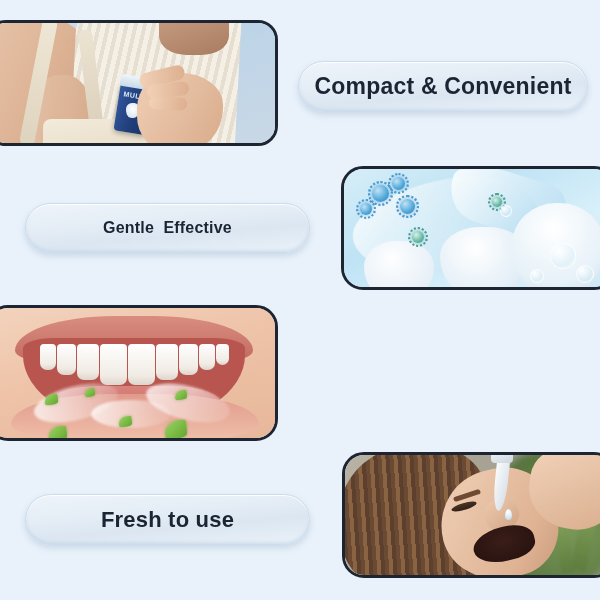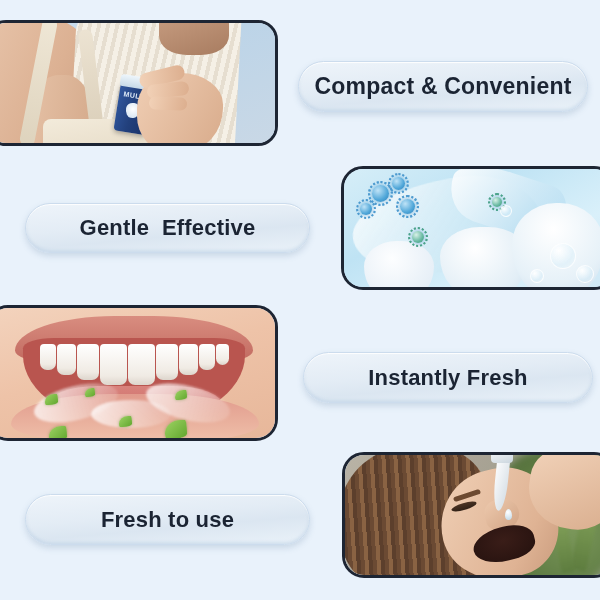--- a/index.html
+++ b/index.html
@@ -158,21 +158,21 @@
     border:1px solid #ccdced;
     box-shadow:0 3px 6px rgba(90,125,160,.22),
                inset 0 1px 1px rgba(255,255,255,.95),
                inset 0 -2px 3px rgba(170,195,220,.35);
     color:#1b2433;
     font-weight:bold;
     letter-spacing:.2px;
     white-space:pre;
   }
   #lab1{left:298px;top:61px;width:290px;height:51px;font-size:23px;}
-  #lab2{left:25px;top:203px;width:285px;height:50px;font-size:22px;}
+  #lab2{left:25px;top:203px;width:285px;height:50px;font-size:16px;}
   #lab3{left:303px;top:352px;width:290px;height:51px;font-size:22px;}
   #lab4{left:25px;top:494px;width:285px;height:51px;font-size:22px;}
 </style>
 </head>
 <body style="background: rgb(233, 242, 251);">
 
 <div class="stage">
 
   <div class="panel" id="p1" style="border-color: rgb(29, 37, 51);">
     <div class="art">
@@ -263,16 +263,15 @@
       <div class="mouthopen"></div>
       <div class="hand"></div>
       <div class="dropper"></div>
       <div class="dropbulb"></div>
       <div class="drop"></div>
     </div>
   </div>
 
   <div class="pill" id="lab1" style="color: rgb(27, 36, 51);">Compact &amp; Convenient</div>
   <div class="pill" id="lab2" style="color: rgb(27, 36, 51);">Gentle  Effective</div>
-  <div class="pill" id="lab3" style="color: rgb(27, 36, 51);">Instantly Fresh</div>
   <div class="pill" id="lab4" style="color: rgb(27, 36, 51);">Fresh to use</div>
 
 </div>
 
 </body></html>

